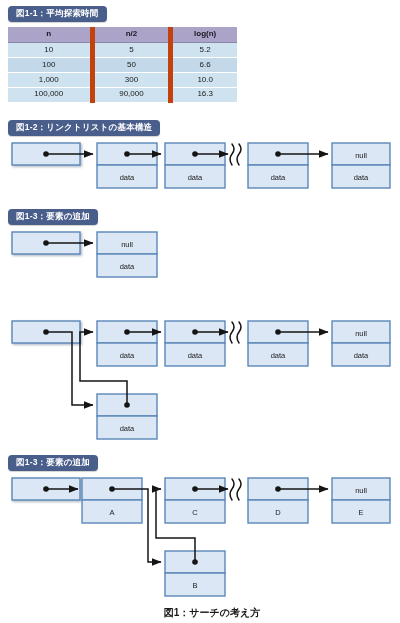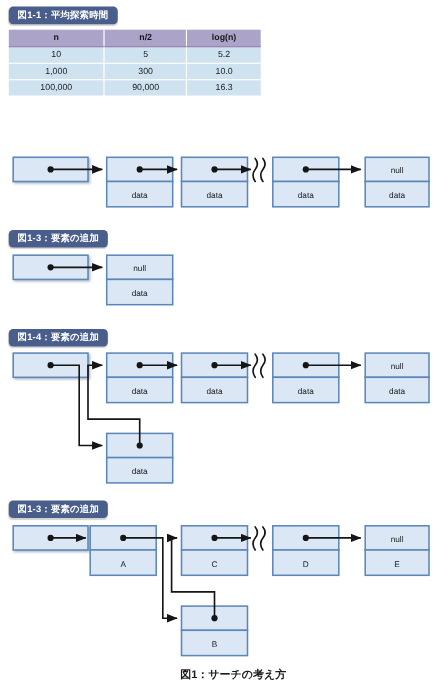--- a/index.html
+++ b/index.html
@@ -31,21 +31,21 @@
   .tbl-wrap { position:absolute; left:8px; top:27px; width:229px; }
   table.metrics {
     border-collapse: collapse;
     width: 229px;
     font-size: 8px;
     color: #1a1a1a;
   }
   table.metrics th, table.metrics td {
     text-align: center;
     padding: 2.6px 0 2.8px 0;
-    border-left: 1px solid #c2410c;
+    border-left: 5px solid #c2410c;
     border-right: 1px solid #ffffff;
     font-weight: normal;
     line-height: 1.05;
   }
   table.metrics th {
     background: #aca3c9;
     font-weight: bold;
     color:#17171c;
     padding: 3.4px 0 3.6px 0;
     border-bottom: 1px solid #8d85ab;
@@ -81,34 +81,40 @@
           <th>n/2</th>
           <th>log(n)</th>
         </tr>
       </thead>
       <tbody>
         <tr class="r-even">
           <td>10</td>
           <td>5</td>
           <td>5.2</td>
         </tr>
+        <tr class="r-odd">
+          <td>100</td>
+          <td>50</td>
+          <td>6.6</td>
+        </tr>
         <tr class="r-even">
           <td>1,000</td>
           <td>300</td>
           <td>10.0</td>
         </tr>
         <tr class="r-even">
           <td>100,000</td>
           <td>90,000</td>
           <td>16.3</td>
         </tr>
       </tbody>
     </table>
   </div>
 
+  <div class="badge" style="left:8px; top:120px;">図1-2：リンクトリストの基本構造</div>
 
   <div class="diagram" style="top:140px;">
     <svg width="400" height="60" viewBox="0 0 400 60" xmlns="http://www.w3.org/2000/svg">
       <defs>
         <marker id="ah" markerWidth="7" markerHeight="7" refX="6.2" refY="2.6" orient="auto">
           <path d="M0,0 L6.6,2.6 L0,5.2 z" fill="#151515"></path>
         </marker>
         <filter id="sh" x="-25%" y="-25%" width="160%" height="170%">
           <feDropShadow dx="1.3" dy="1.3" stdDeviation="0.9" flood-color="#6e7f93" flood-opacity="0.55"></feDropShadow>
         </filter>
@@ -176,21 +182,20 @@
         <text x="127" y="17.5" font-size="7.5" fill="#1a1a1a" text-anchor="middle">null</text>
         <text x="127" y="40" font-size="7.5" fill="#1a1a1a" text-anchor="middle">data</text>
       </g>
       <g stroke="#151515" stroke-width="1.5" fill="none">
         <line x1="46" y1="14" x2="93" y2="14" marker-end="url(#ah)"></line>
       </g>
       <circle cx="46" cy="14" r="2.8" fill="#151515"></circle>
     </svg>
   </div>
 
-  <div class="badge" style="left:8px; top:299px;">図1-4：要素の追加</div>
 
   <div class="diagram" style="top:318px;">
     <svg width="400" height="125" viewBox="0 0 400 125" xmlns="http://www.w3.org/2000/svg">
       <g>
         <rect x="12" y="3" width="68" height="22" fill="#dbe7f4" stroke="#5b87b8" stroke-width="1.4" filter="url(#sh)"></rect>
       </g>
       <g>
         <rect x="97" y="3" width="60" height="22" fill="#dbe7f4" stroke="#5b87b8" stroke-width="1.4"></rect>
         <rect x="97" y="25" width="60" height="23" fill="#dbe7f4" stroke="#5b87b8" stroke-width="1.4"></rect>
         <text x="127" y="40" font-size="7.5" fill="#1a1a1a" text-anchor="middle">data</text>

